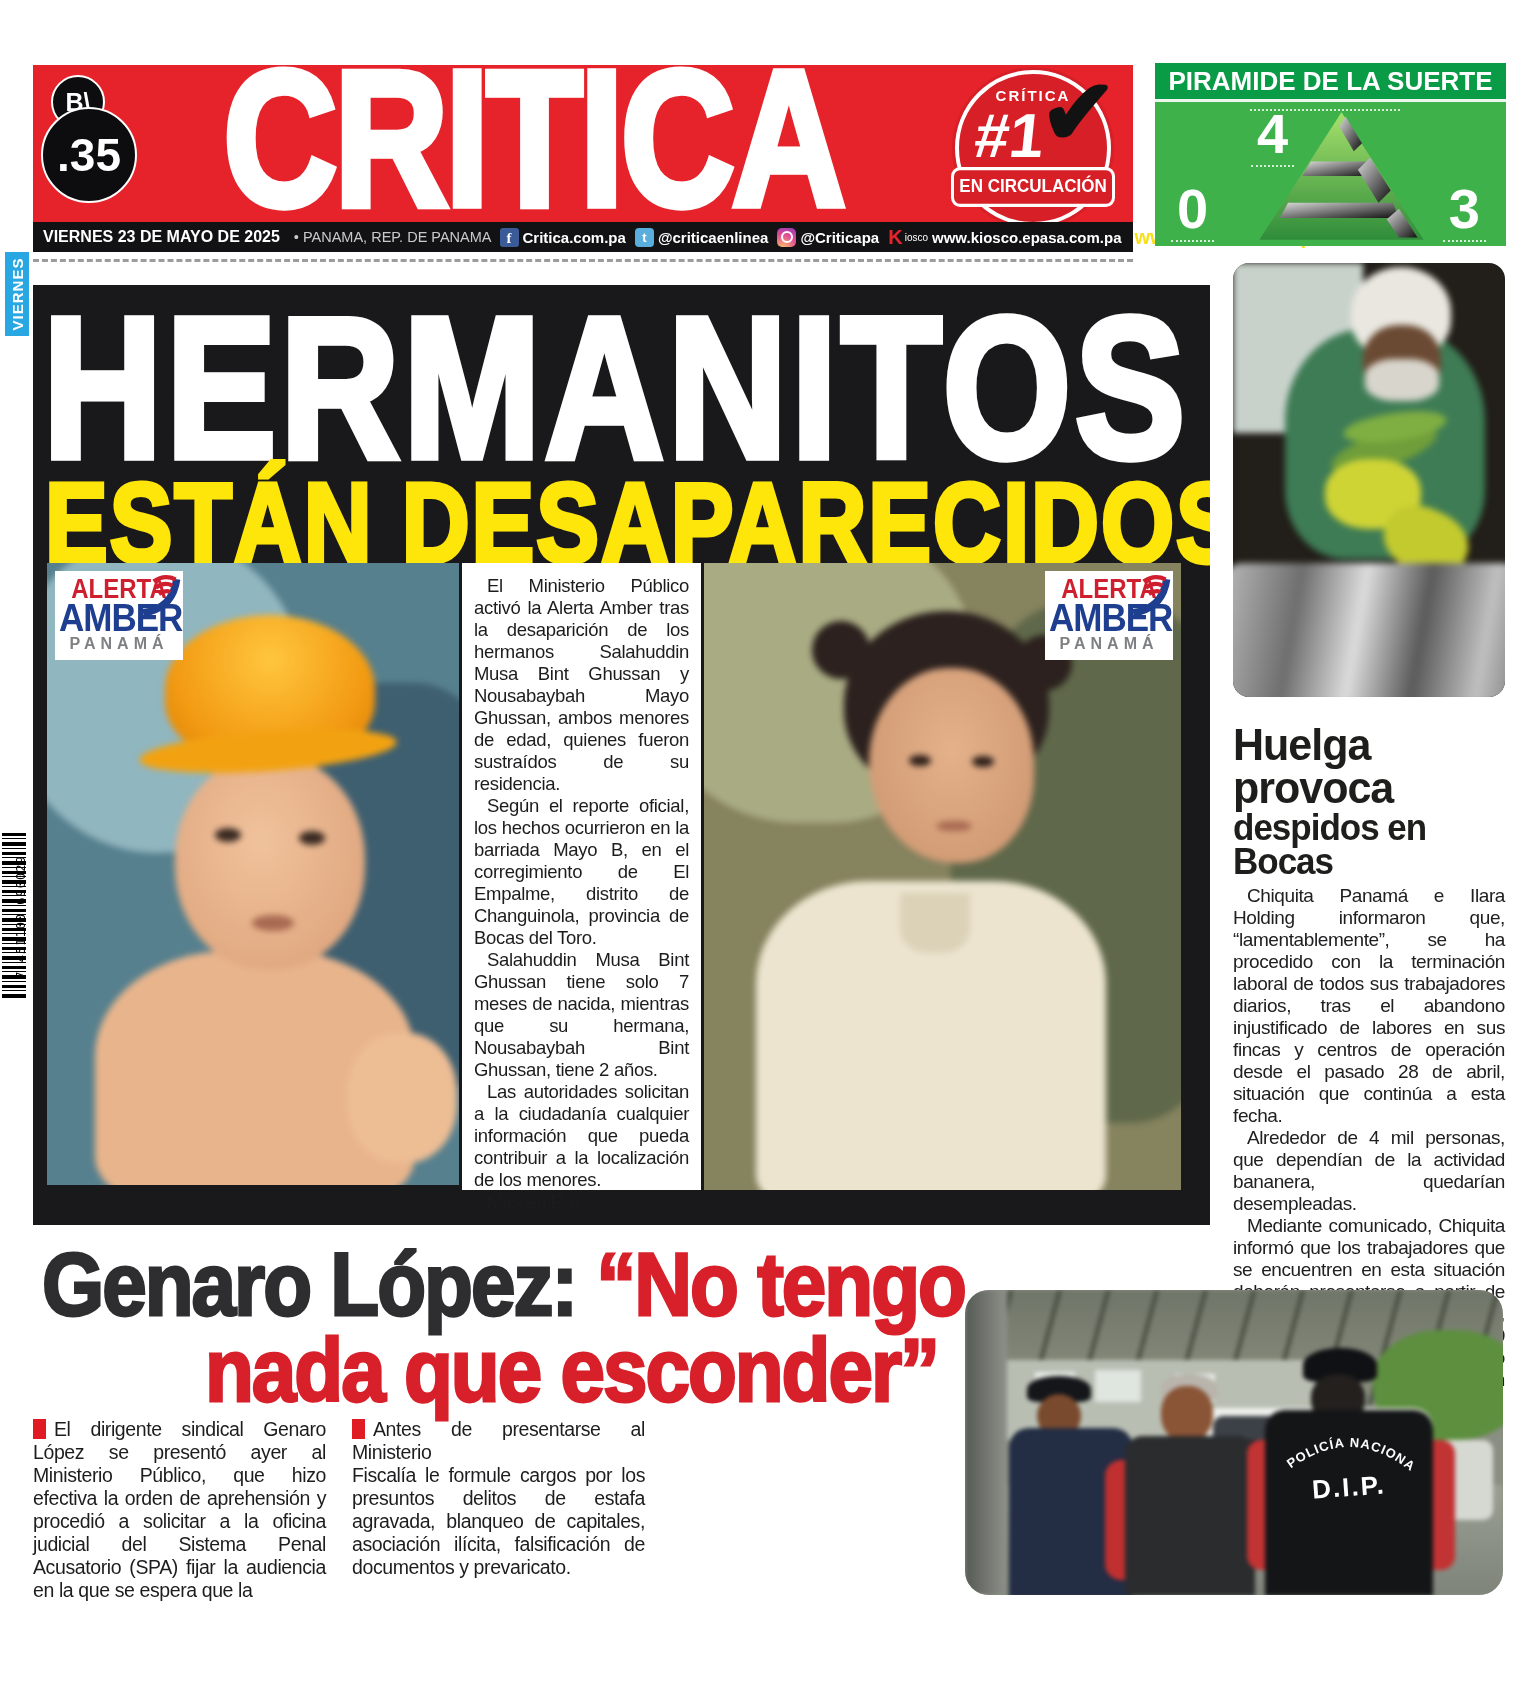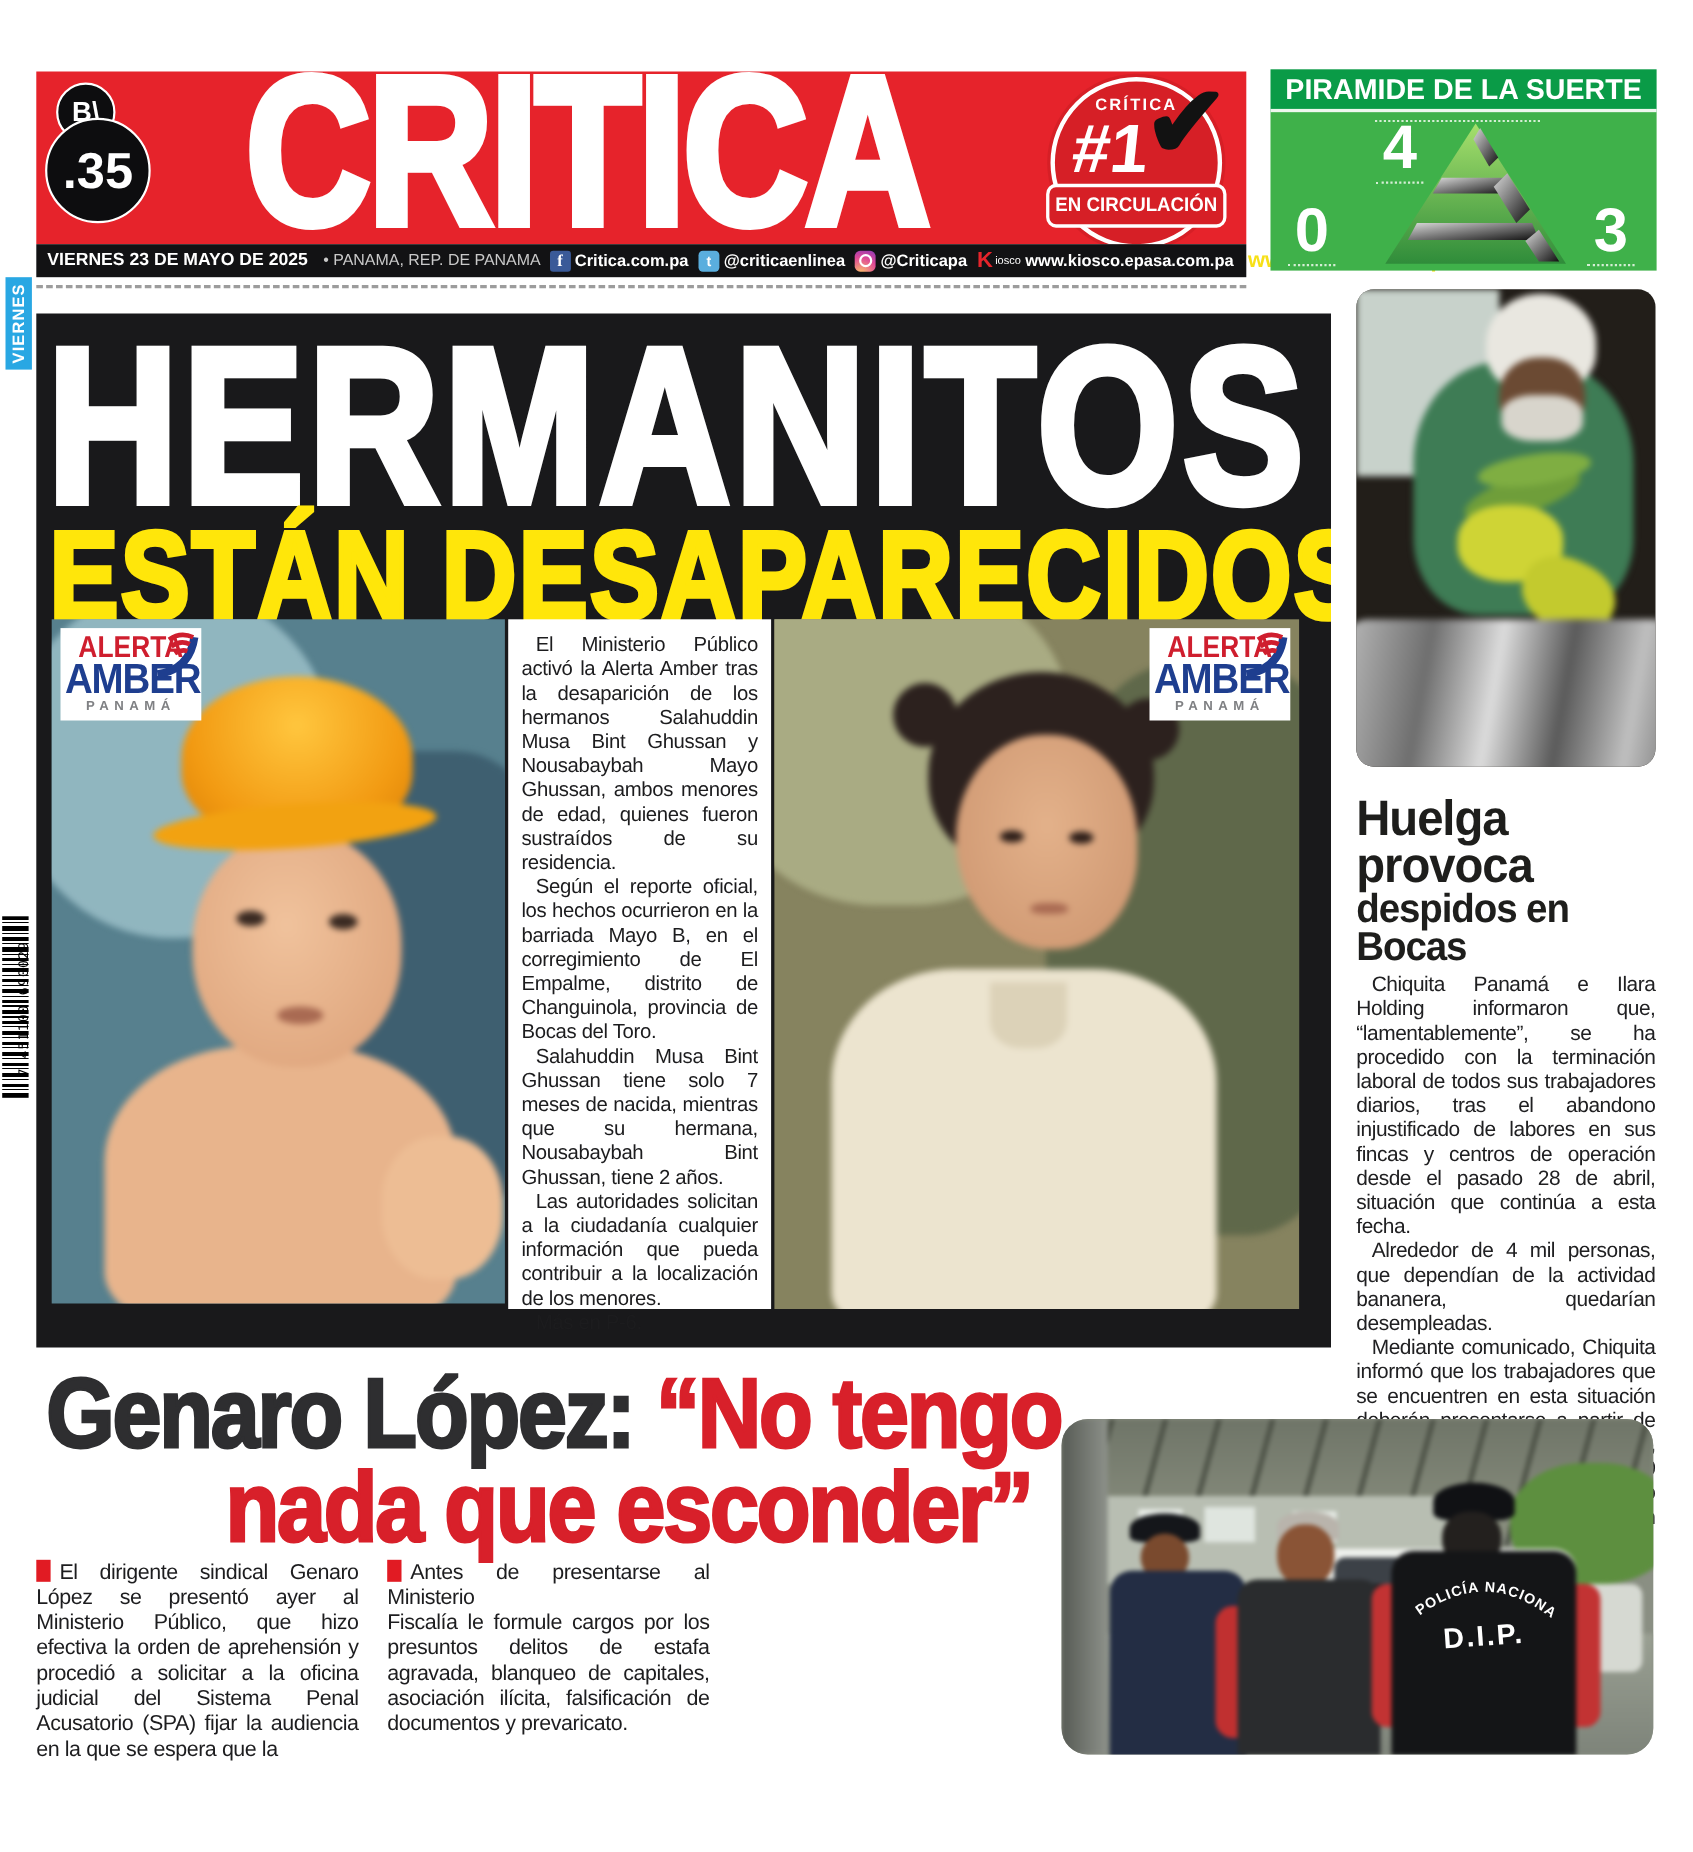--- a/index.html
+++ b/index.html
@@ -97,21 +97,21 @@
   .g-face{left:165px;top:105px;width:165px;height:195px;background:radial-gradient(ellipse at 50% 42%,#e3b18a,#cf9872 85%);border-radius:50% 50% 46% 54%;}
   .g-eye1{left:205px;top:192px;width:22px;height:11px;background:#2c1d18;border-radius:50%;}
   .g-eye2{left:268px;top:193px;width:22px;height:11px;background:#2c1d18;border-radius:50%;}
   .g-mouth{left:233px;top:258px;width:34px;height:10px;background:#a96a52;border-radius:40%;}
   .g-shirt{left:52px;top:318px;width:350px;height:320px;background:#ece4cf;border-radius:32% 32% 8% 8%;}
   .g-collar{left:196px;top:330px;width:70px;height:60px;background:#dcd2b8;border-radius:0 0 40% 40%;}
   
   .amber{position:absolute;width:120px;background:#fff;text-align:center;padding:6px 4px 5px;z-index:3;}
   .amber-l1{color:#cf1e2e;font-weight:bold;font-size:24px;line-height:1;transform:scaleY(1.15);}
   .amber-l2{color:#1e3e8f;font-weight:bold;font-size:35px;line-height:.95;letter-spacing:-1px;transform:scaleY(1.1);}
-  .amber-l3{color:#7f8083;font-weight:bold;font-size:12px;letter-spacing:5px;line-height:1.3;}
+  .amber-l3{color:#7f8083;font-weight:bold;font-size:16px;letter-spacing:5px;line-height:1.3;}
   .amber-swoosh{position:absolute;right:0;top:2px;width:42px;height:42px;}
   .amber-tl{left:8px;top:8px;}
   .amber-tr{right:8px;top:8px;}
   
   .story-panel{position:absolute;left:429px;top:278px;width:239px;height:627px;background:#fff;box-sizing:border-box;
                padding:12px 12px 0 12px;color:#1c1c1e;}
   .story-panel p{margin:0;text-indent:13px;font-size:18.5px;line-height:22px;text-align:justify;letter-spacing:-0.3px;}
 
   
   .sidebar{position:absolute;left:1233px;top:263px;width:272px;}

